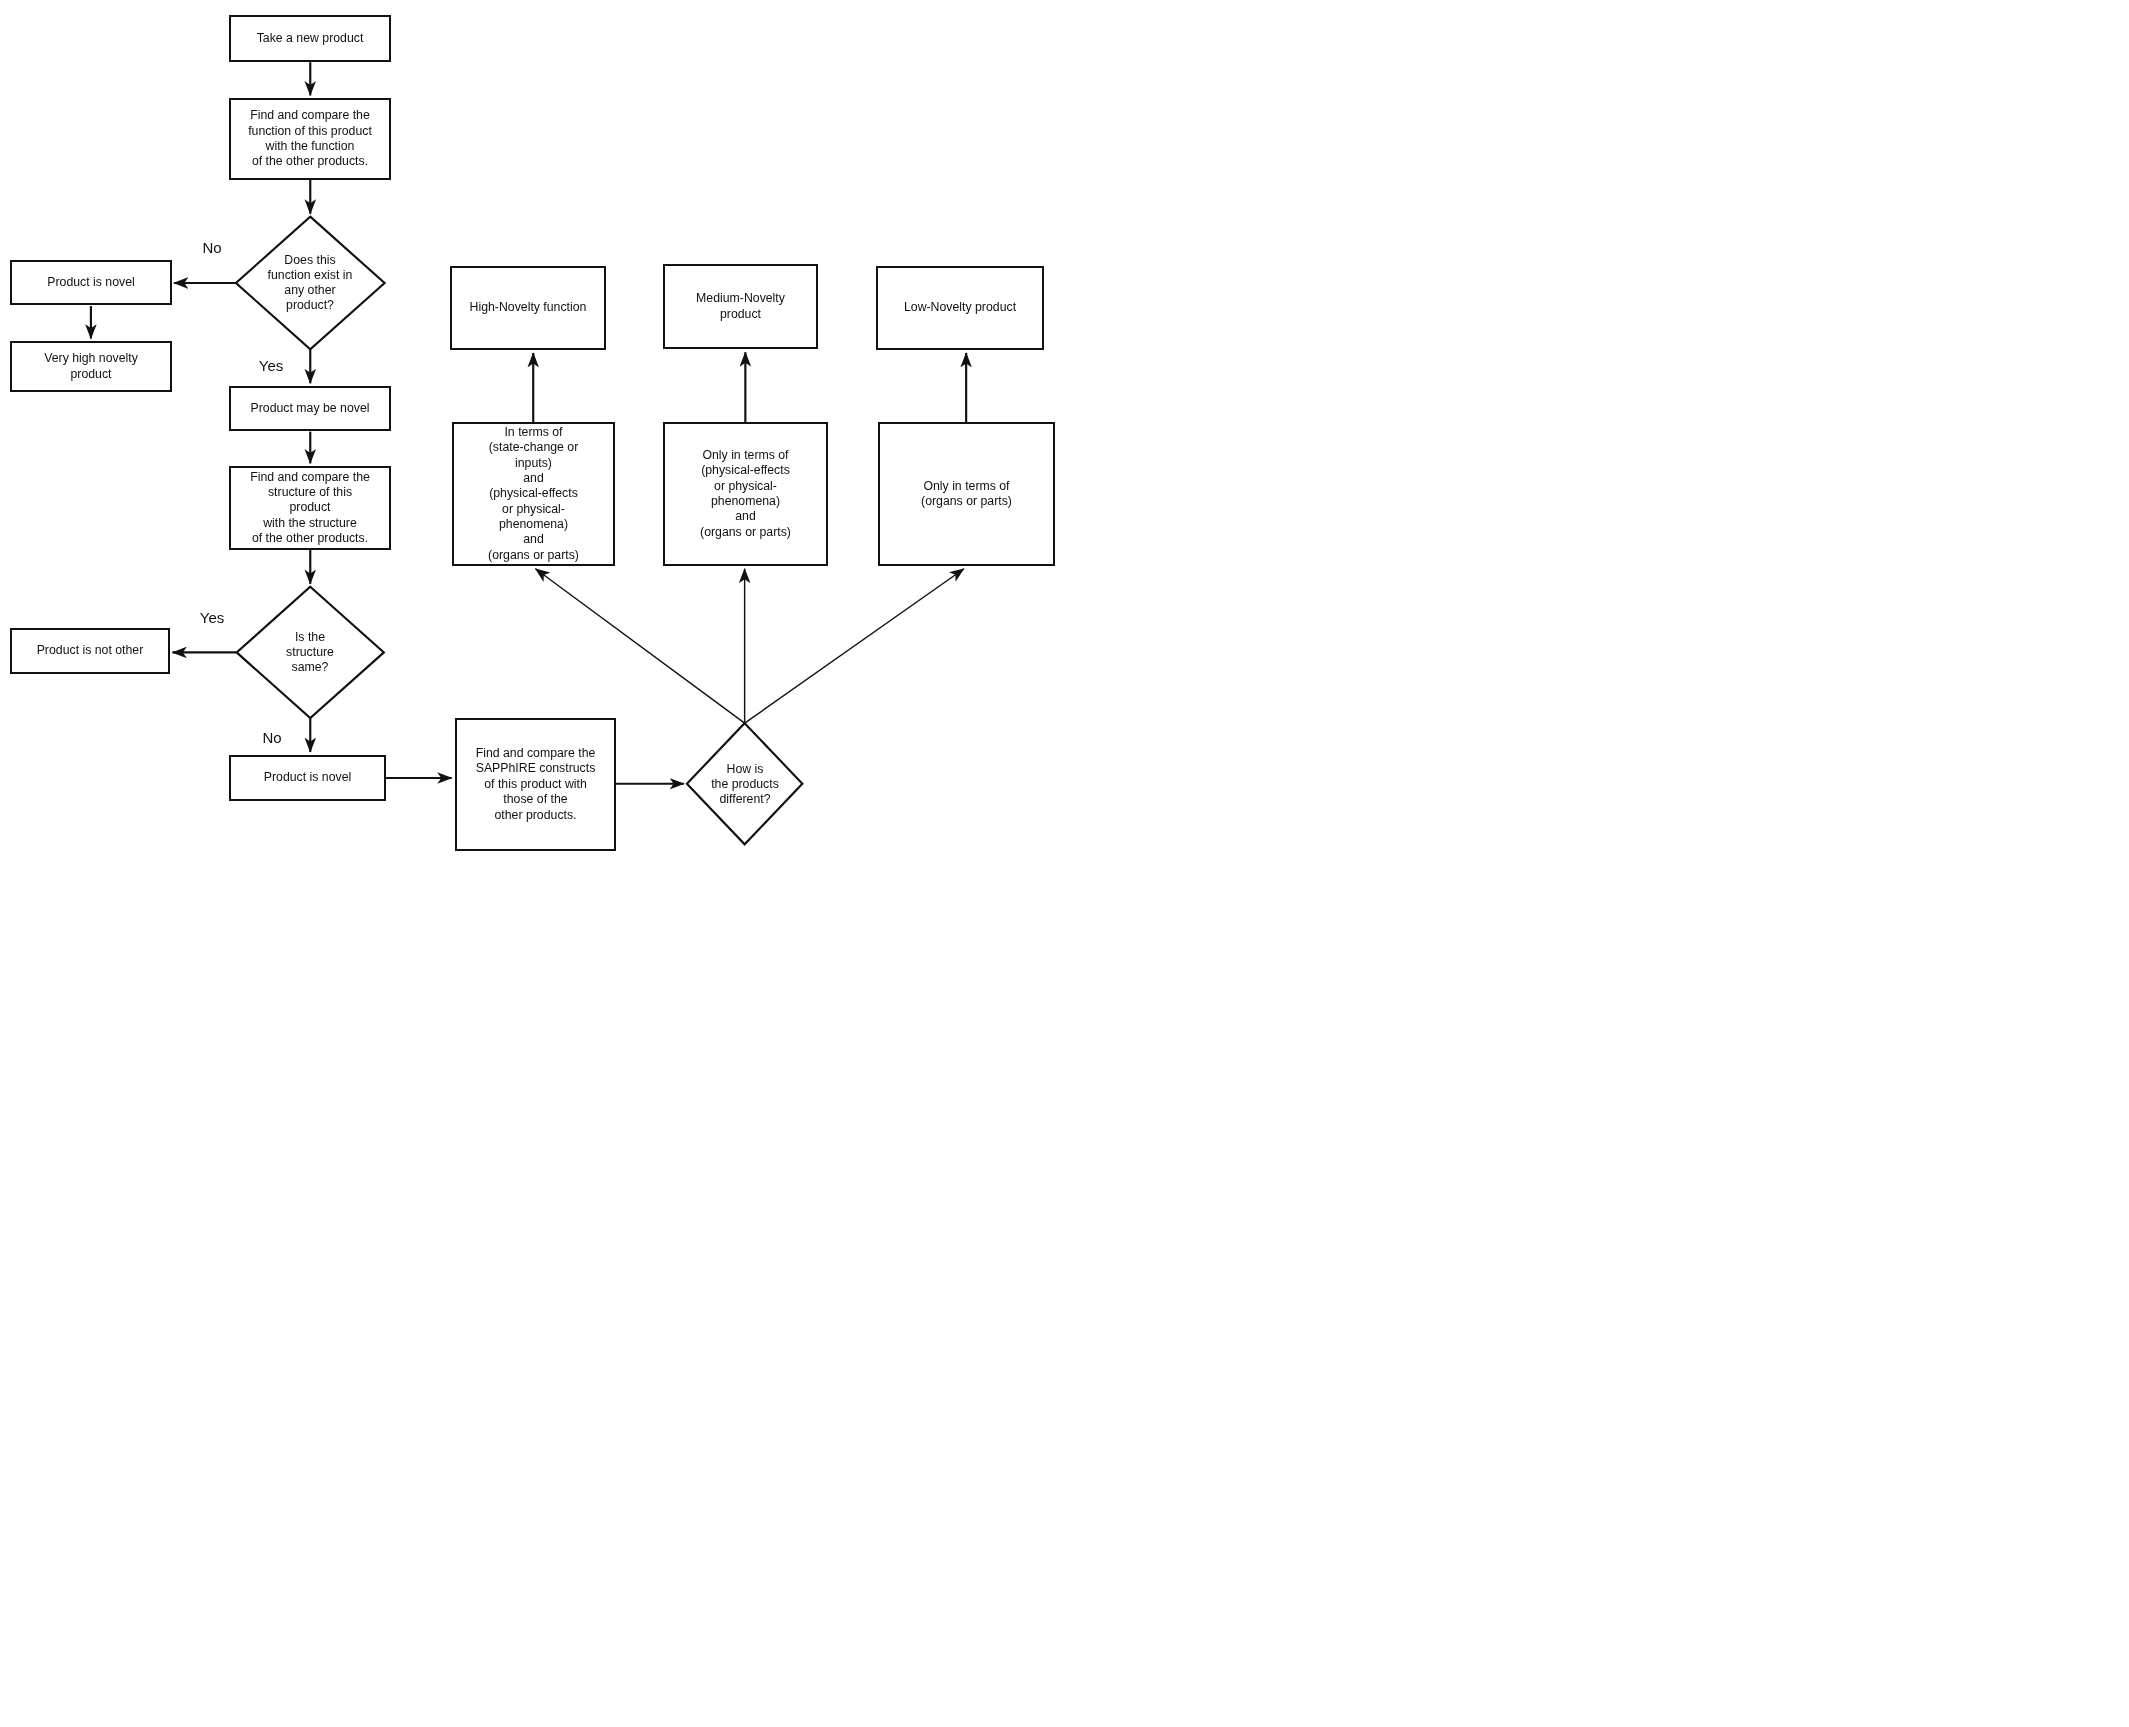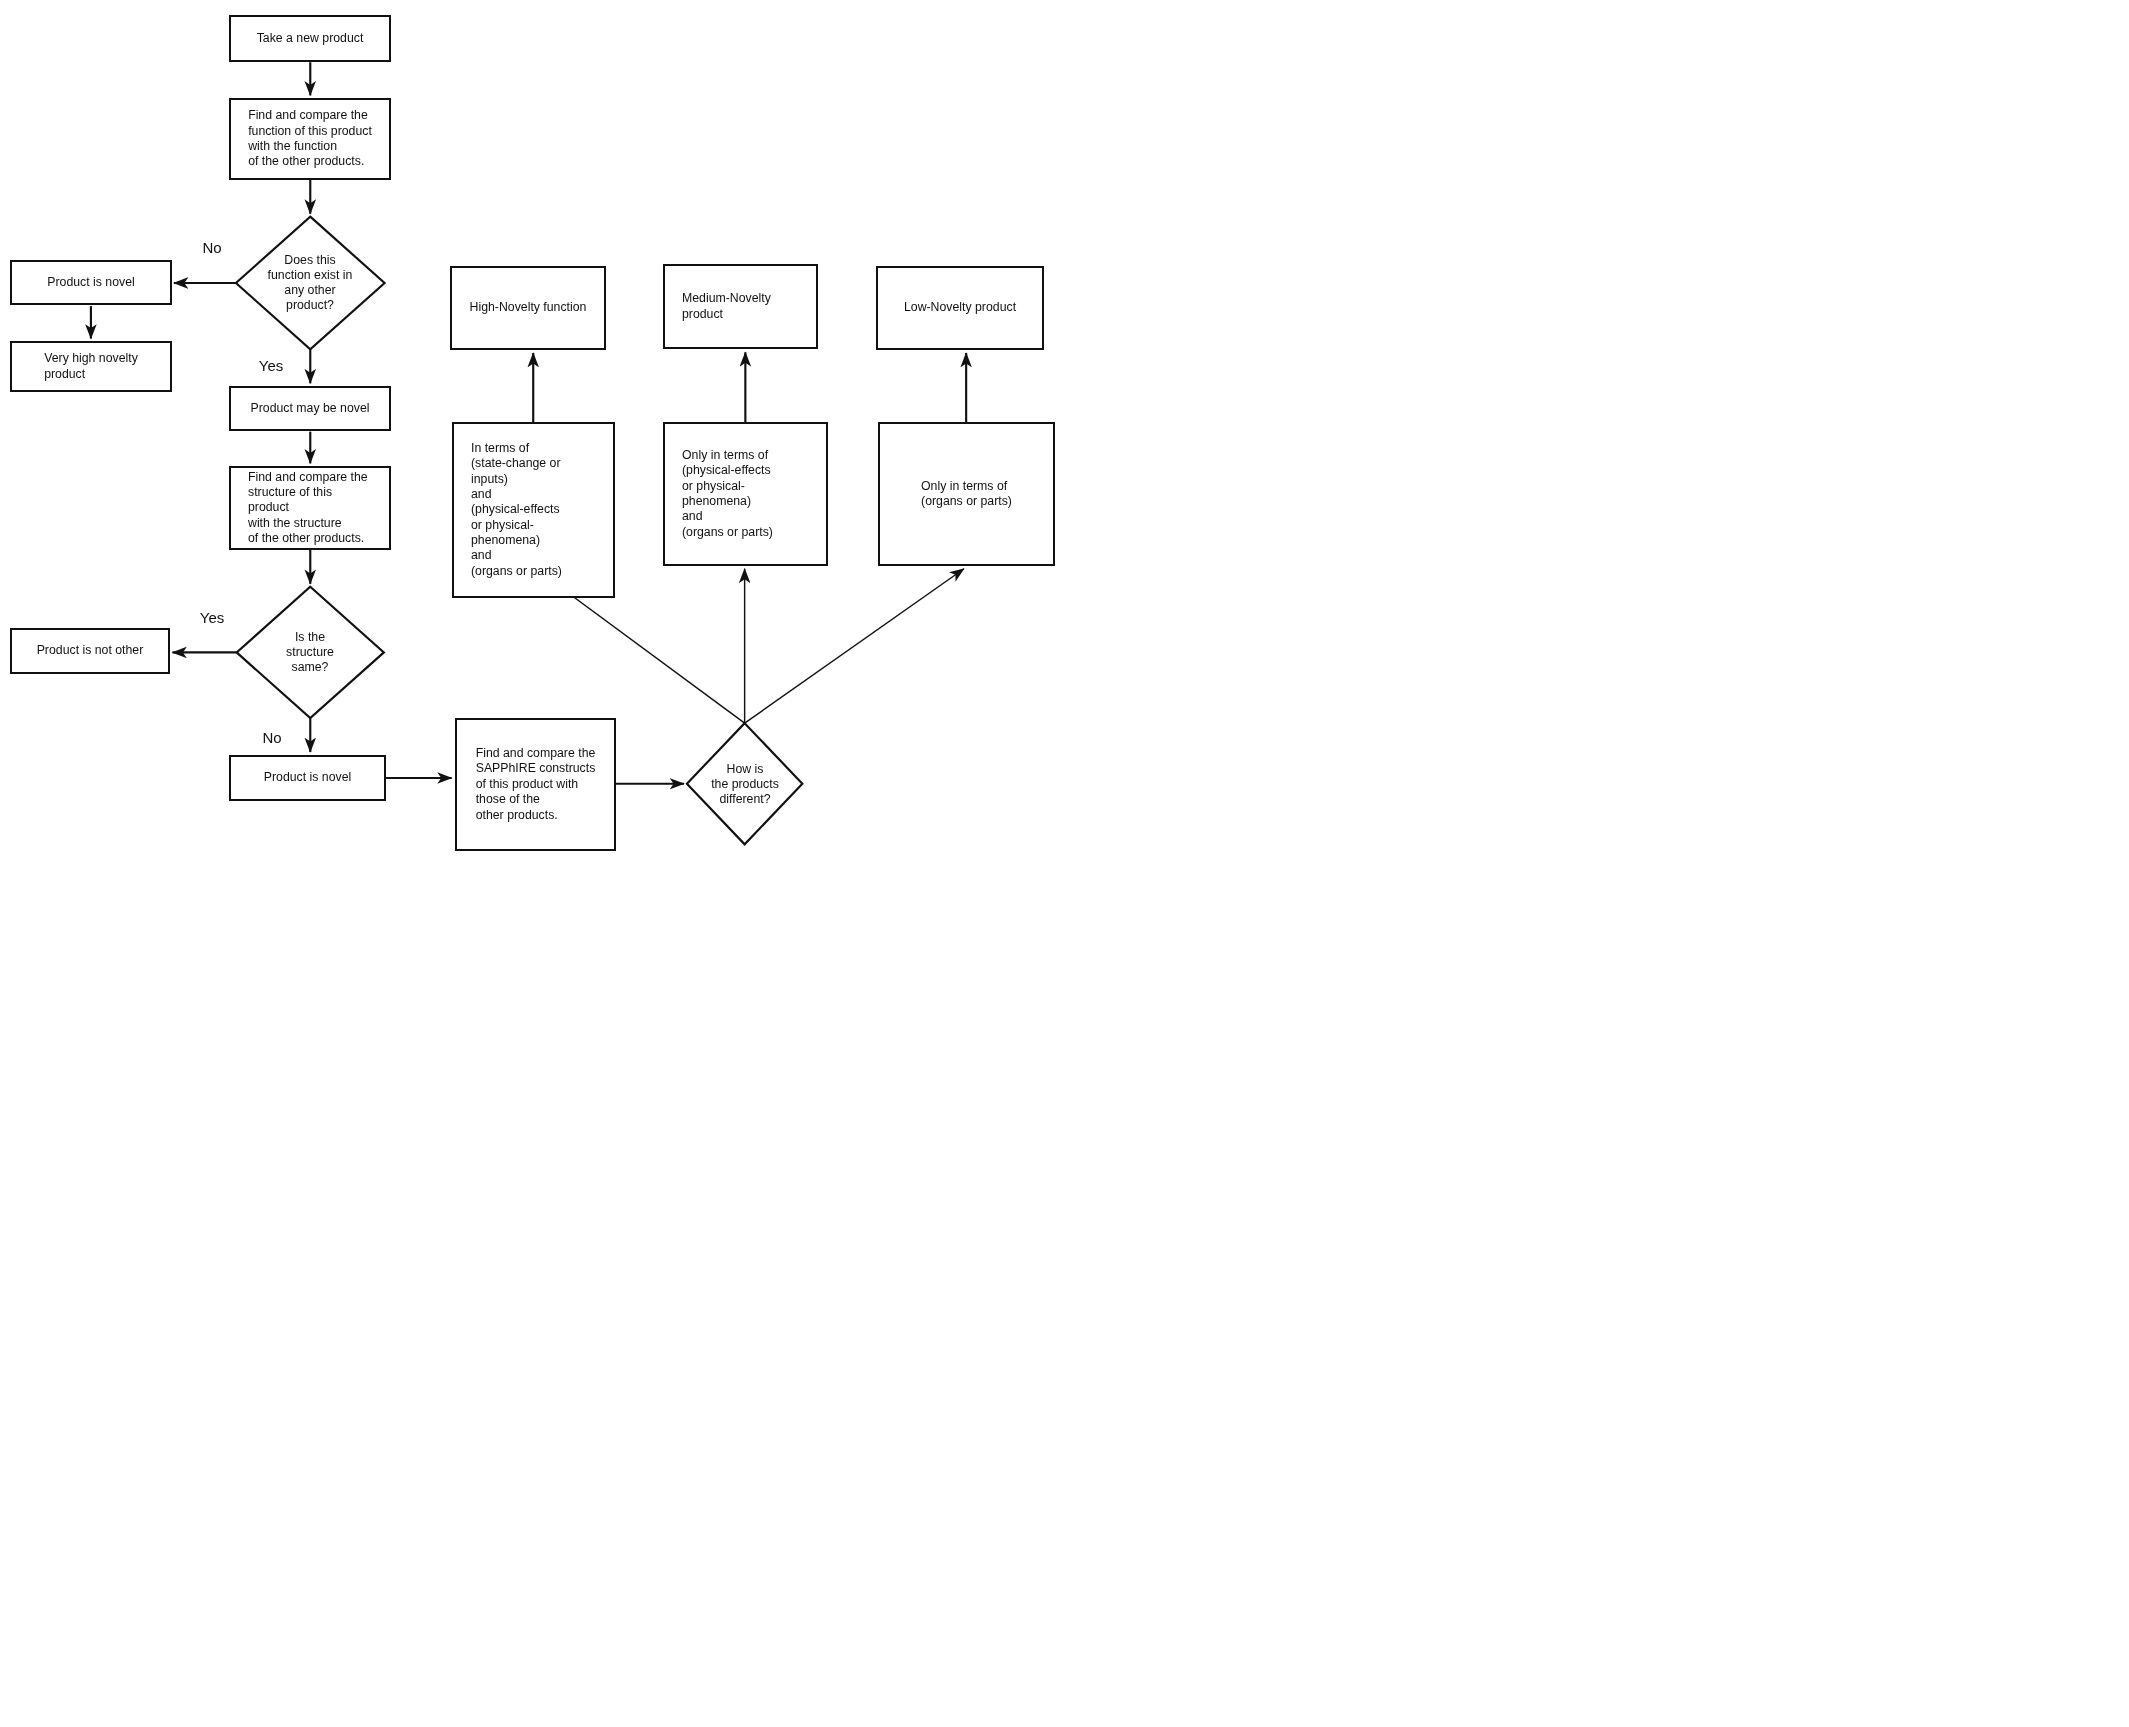--- a/index.html
+++ b/index.html
@@ -3,21 +3,21 @@
 <meta charset="utf-8">
 <style>
   html,body{margin:0;padding:0;background:#ffffff;}
   .canvas{
     position:relative;width:1065px;height:864px;background:#ffffff;
     font-family:"Liberation Sans",sans-serif;color:#111111;
   }
   .canvas svg{position:absolute;left:0;top:0;width:1065px;height:864px;}
   .box{
     position:absolute;box-sizing:border-box;border:2.9px solid #111111;background:#ffffff;
-    display:flex;align-items:center;justify-content:center;text-align:left;
+    display:flex;align-items:center;justify-content:center;text-align:center;
     white-space:pre-line;font-size:12.3px;line-height:1.25;padding:17px;
   }
   .dtext{
     position:absolute;transform:translate(-50%,-50%);
     display:flex;align-items:center;justify-content:center;text-align:center;
     white-space:pre-line;font-size:12.3px;line-height:1.22;
   }
   .elabel{
     position:absolute;transform:translate(-50%,-50%);
     font-size:15px;white-space:nowrap;
@@ -82,21 +82,21 @@
   <div class="box" style="left:10px;top:628px;width:160px;height:46px">Product is not other</div>
 
   <div class="box" style="left:229px;top:755px;width:157px;height:46px">Product is novel</div>
 
   <div class="box" style="left:455px;top:718px;width:161px;height:133px">Find and compare the
 SAPPhIRE constructs
 of this product with
 those of the
 other products.</div>
 
-  <div class="box" style="left:452px;top:422px;width:163px;height:176px">In terms of
+  <div class="box" style="left:452px;top:422px;width:163px;height:144px">In terms of
 (state-change or inputs)
 and
 (physical-effects
 or physical-phenomena)
 and
 (organs or parts)</div>
 
   <div class="box" style="left:663px;top:422px;width:165px;height:144px">Only in terms of
 (physical-effects
 or physical-phenomena)

